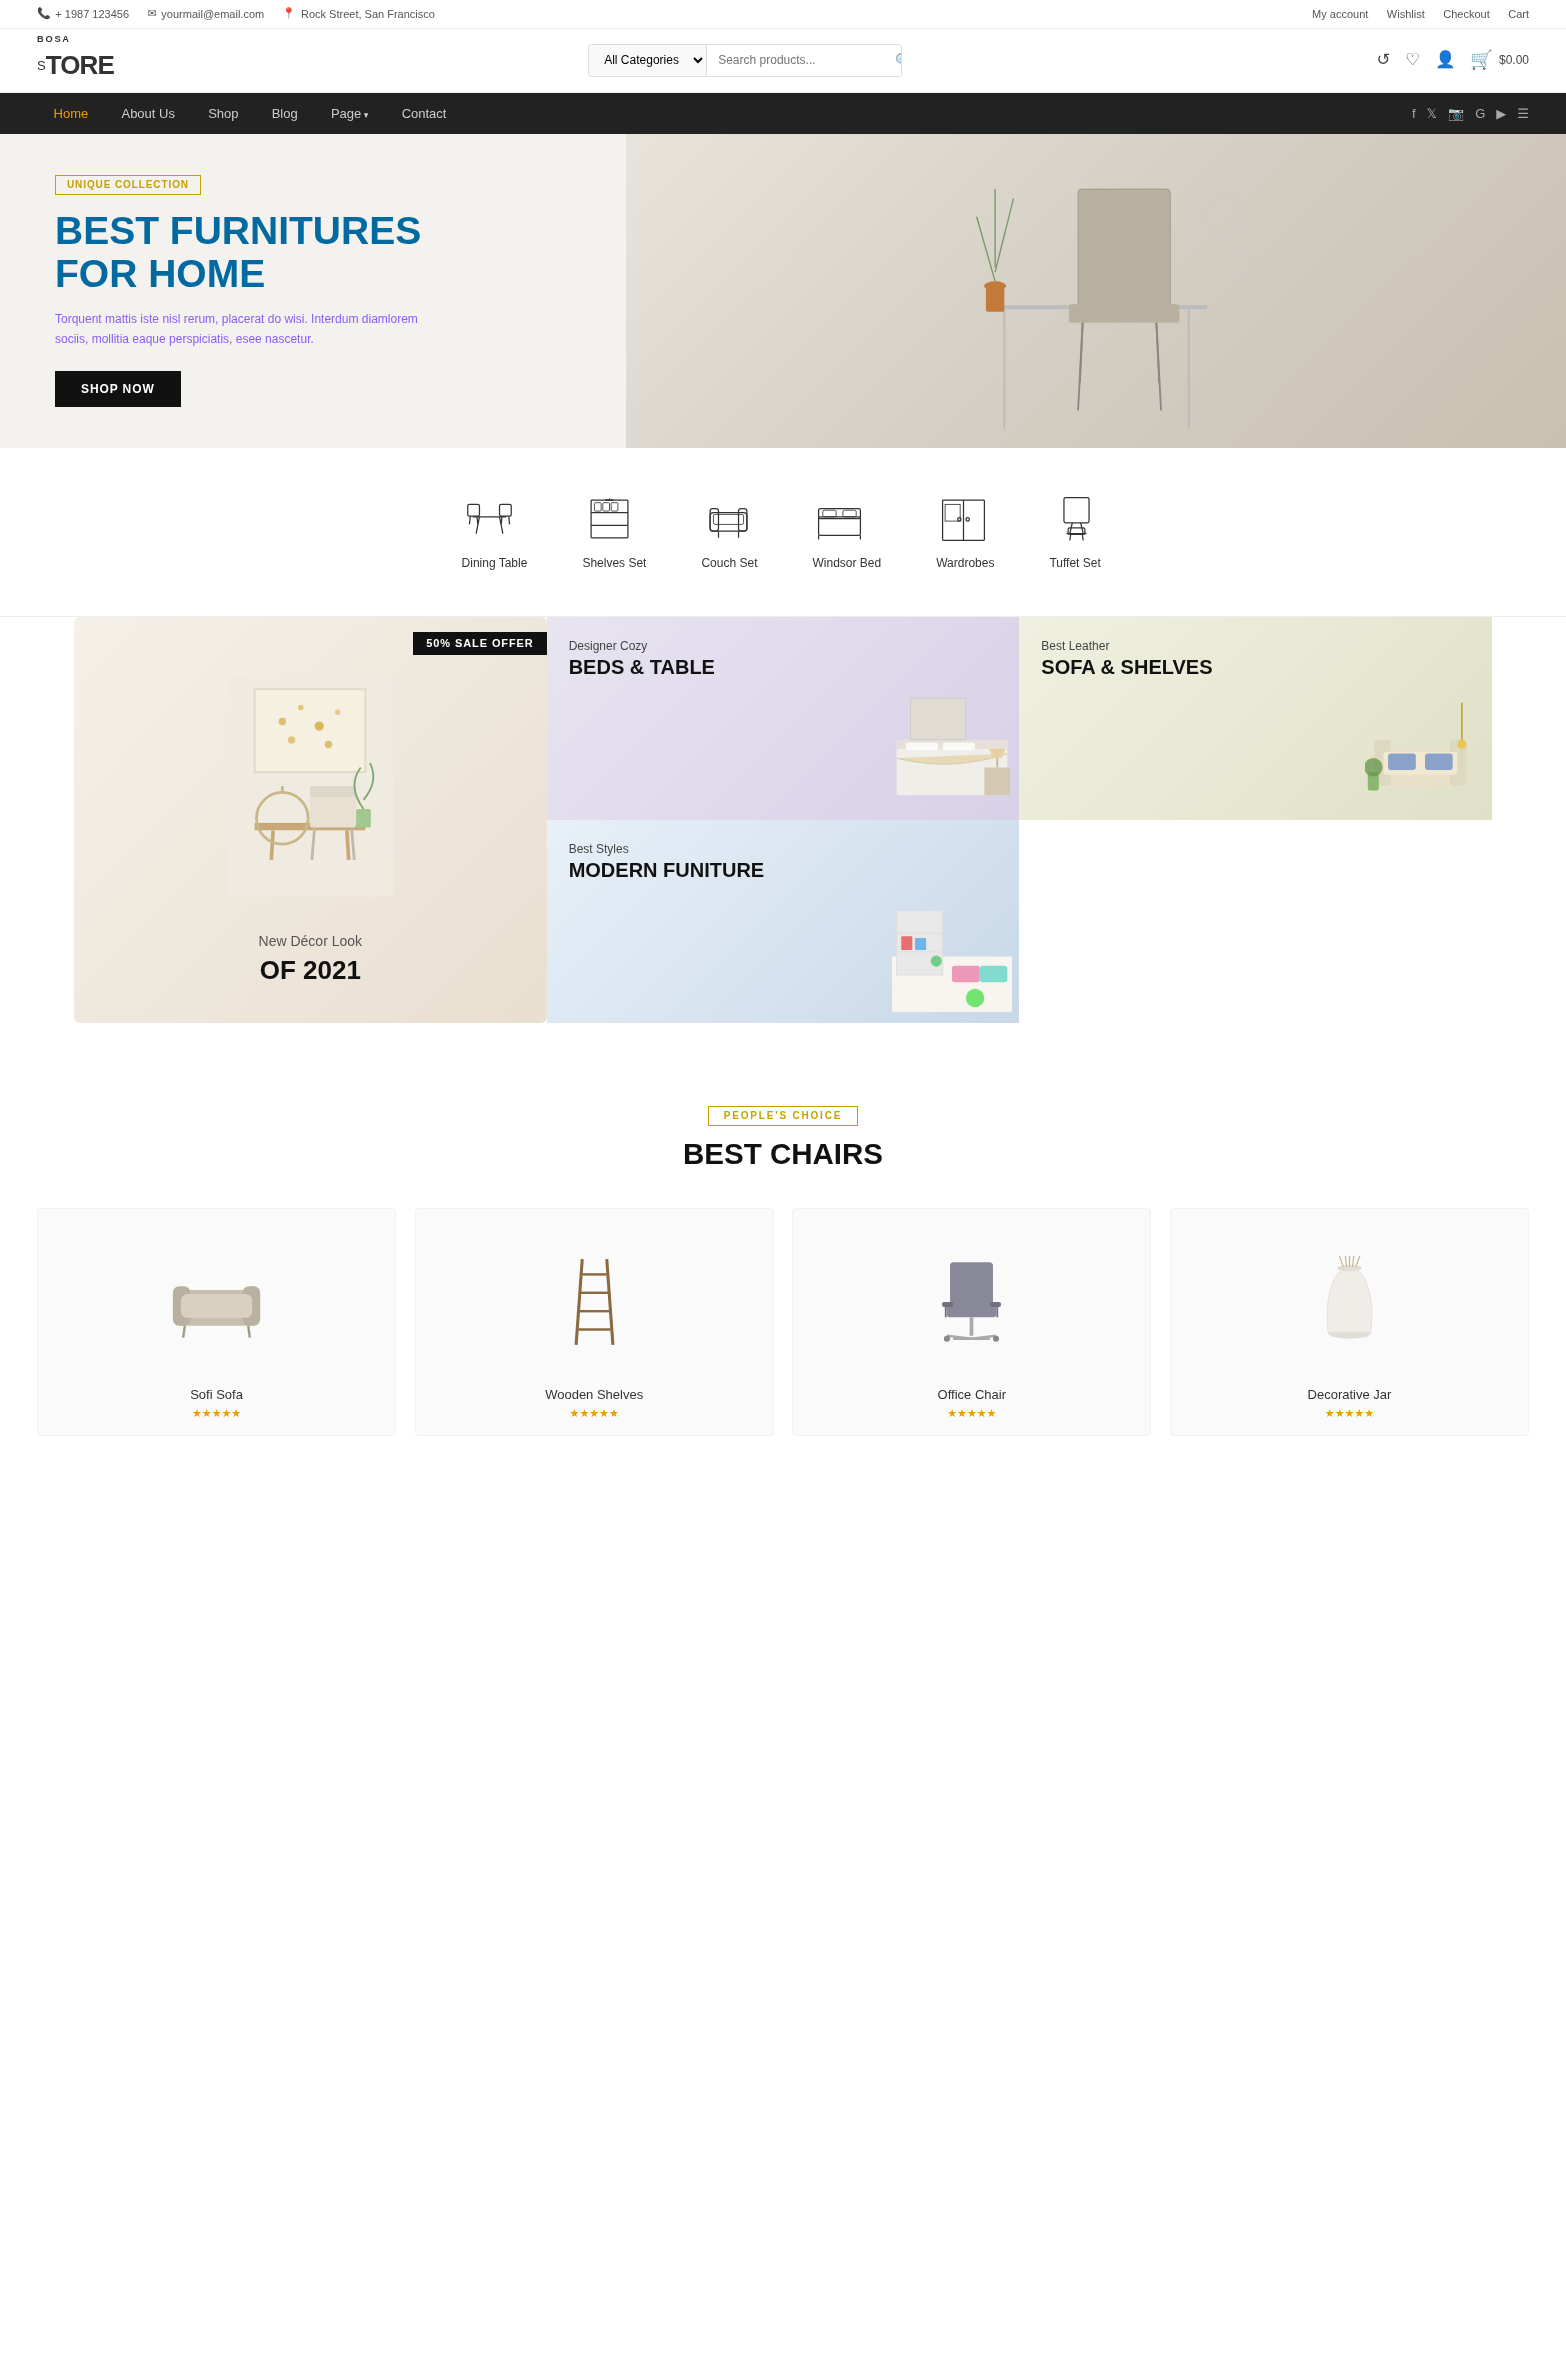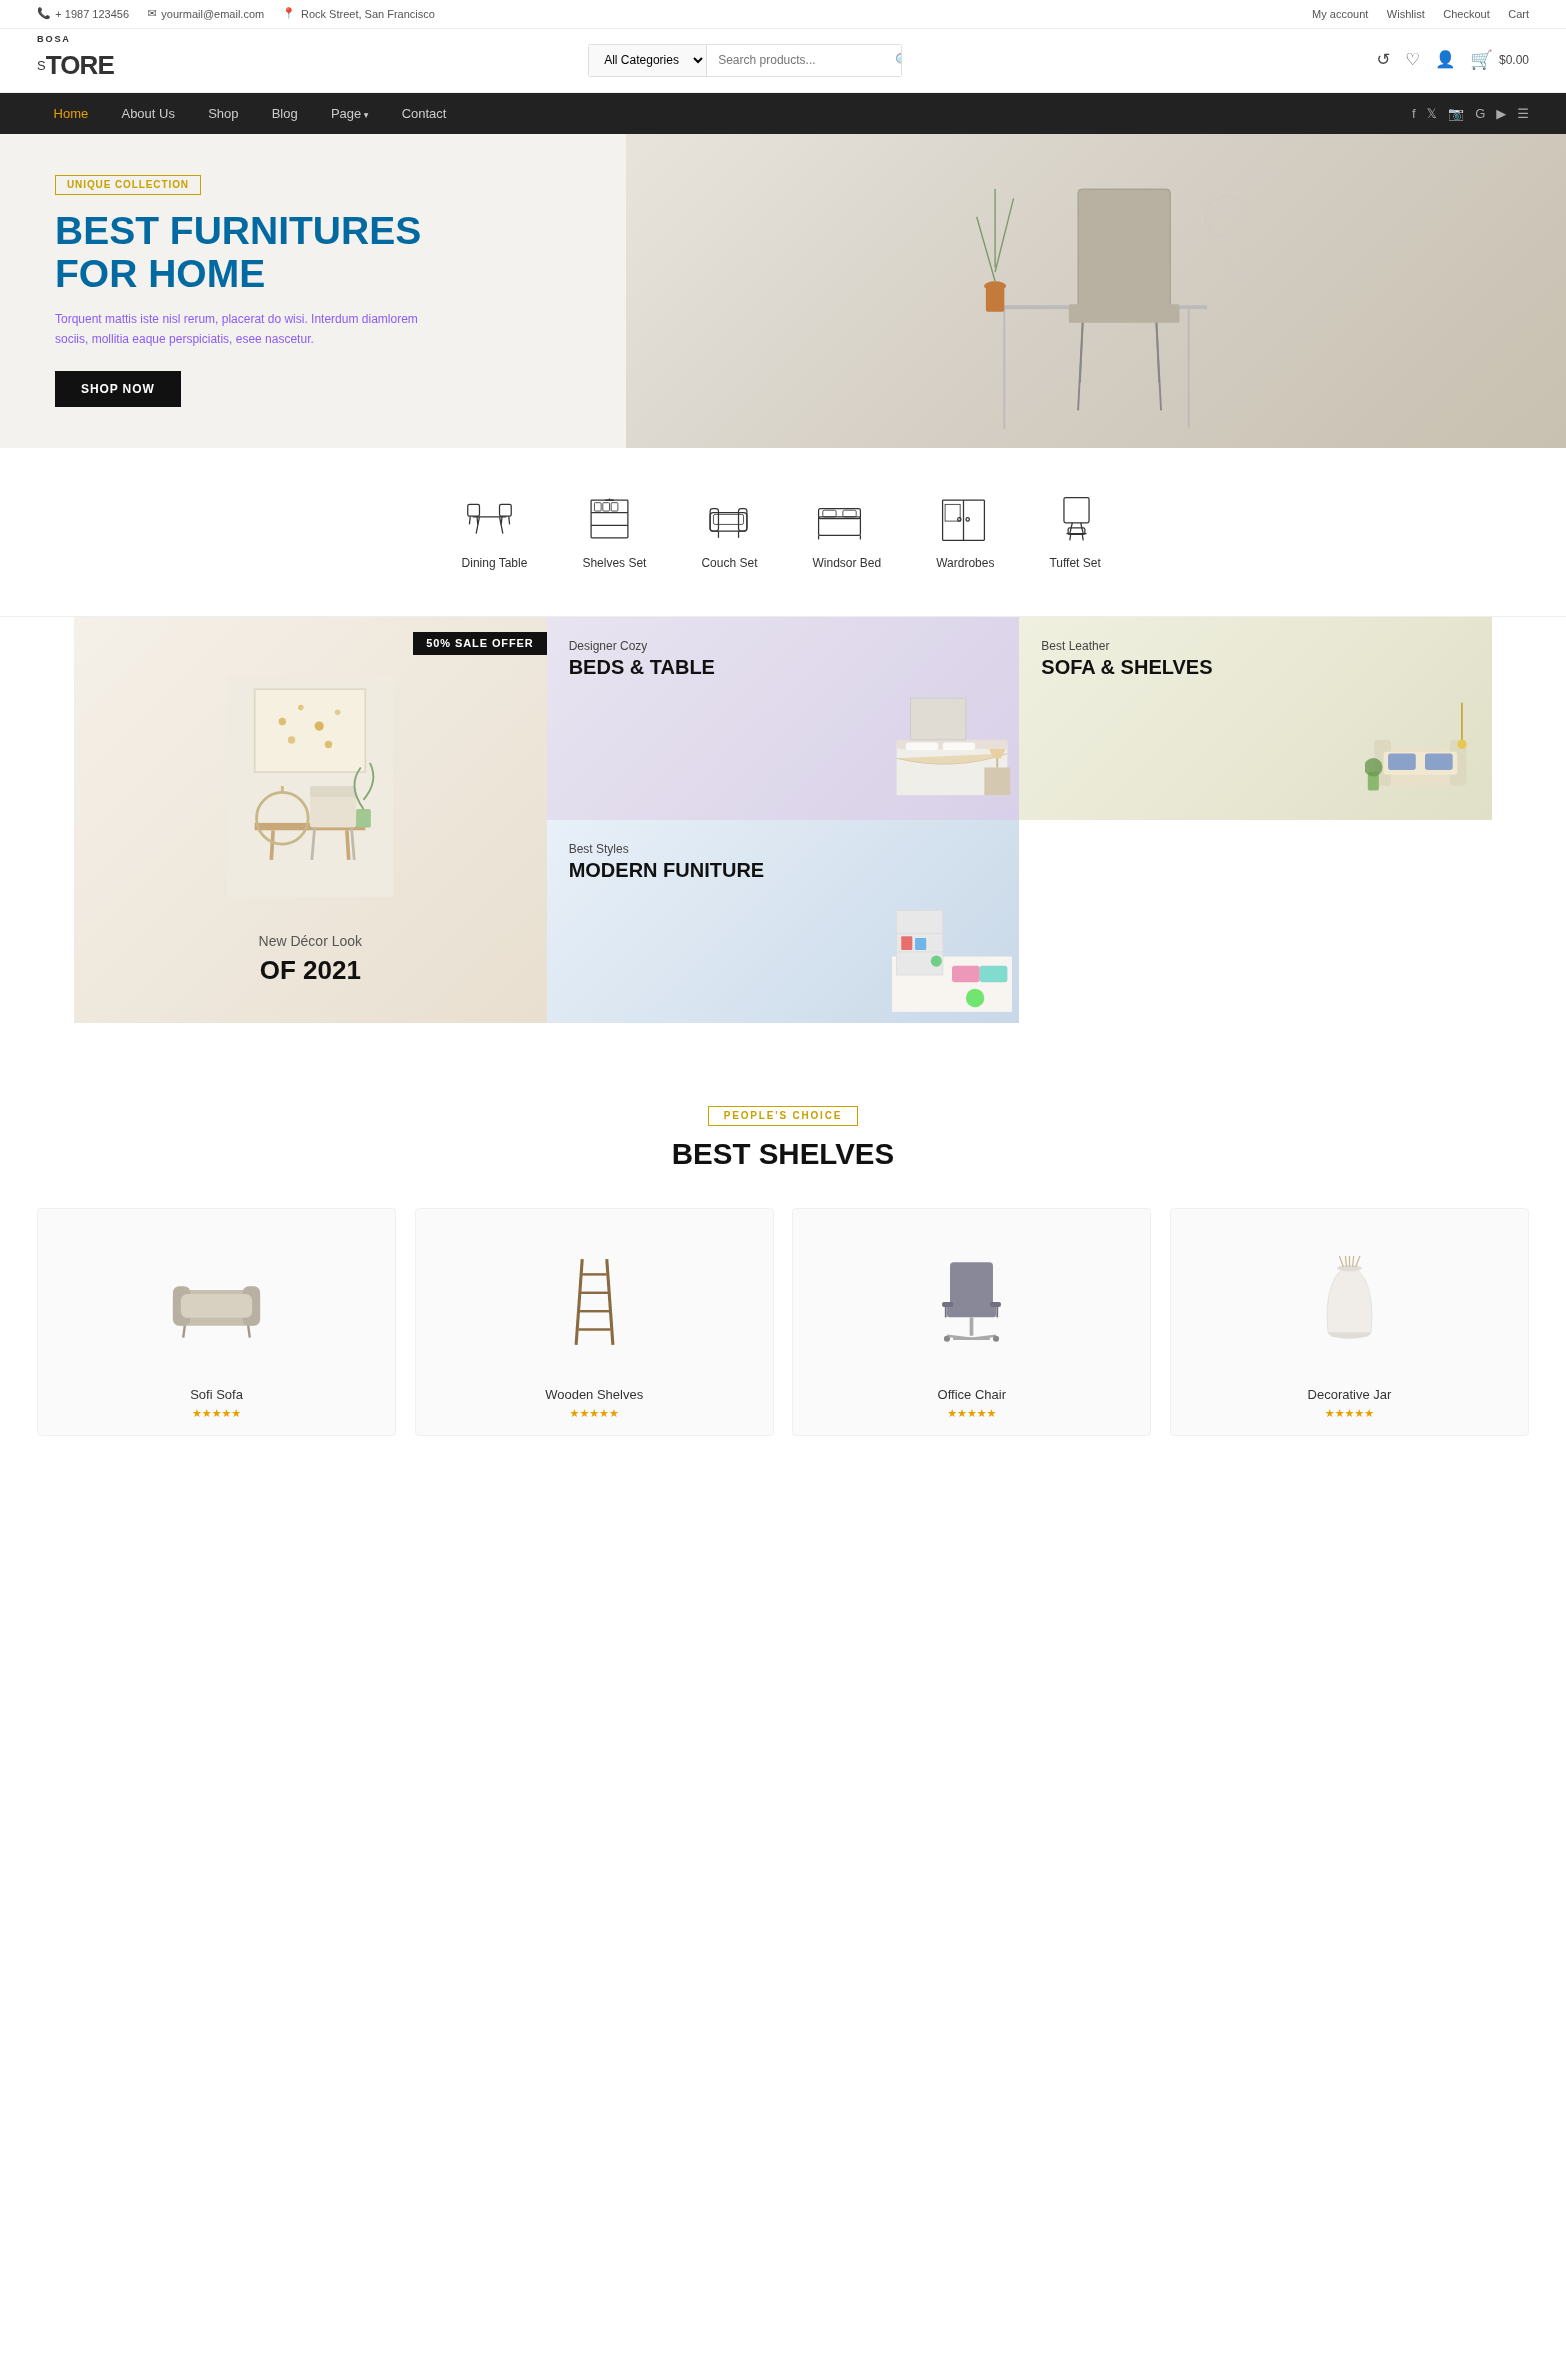--- a/index.html
+++ b/index.html
@@ -171,21 +171,21 @@
       overflow: hidden;
       min-height: 203px;
       display: flex;
       align-items: flex-start;
       padding: 22px;
     }
     .promo-card-content { z-index: 2; }
     .promo-card-sub { font-size: 12px; color: #444; margin-bottom: 3.7px; }
     .promo-card-title { font-size: 20px; font-weight: 900; color: #111; }
     .promo-bg-chairs { background: linear-gradient(135deg, #f0ece4 0%, #e0d8cc 100%); }
-    .promo-bg-sale { background: linear-gradient(135deg, #f5f0e8 0%, #e8dfd0 100%); }
+    .promo-bg-sale { background: linear-gradient(135deg, #f5f0e8 0%, #e8dfd0 100%); border-radius: 6px; }
     .promo-bg-beds { background: linear-gradient(135deg, #e8e4f0 0%, #d8d0e8 100%); }
     .promo-bg-sofa { background: linear-gradient(135deg, #f0f0e0 0%, #e0e0c8 100%); }
     .promo-bg-modern { background: linear-gradient(135deg, #e8f0f8 0%, #c8d8e8 100%); }
     .sale-badge {
       position: absolute;
       top: 14.8px;
       right: 0;
       background: #111;
       color: #fff;
       padding: 5.5px 13px;
@@ -596,21 +596,21 @@
         </svg>
       </div>
     </div>
 
   </div>
 </section>
 
 <section>
   <div class="section-header">
     <div class="section-badge">PEOPLE'S CHOICE</div>
-    <h2 class="section-title">BEST SHELVES</h2>
+    <h2 class="section-title">BEST CHAIRS</h2>
   </div>
 
   <div class="products-grid">
 
     <div class="product-card">
       <div class="product-img">
         <svg width="129" height="92" viewBox="0 0 140 100">
           <rect x="15" y="35" width="110" height="45" rx="12" fill="#c8bfb0"></rect>
           <rect x="15" y="30" width="22" height="50" rx="8" fill="#b8b0a0"></rect>
           <rect x="103" y="30" width="22" height="50" rx="8" fill="#b8b0a0"></rect>

